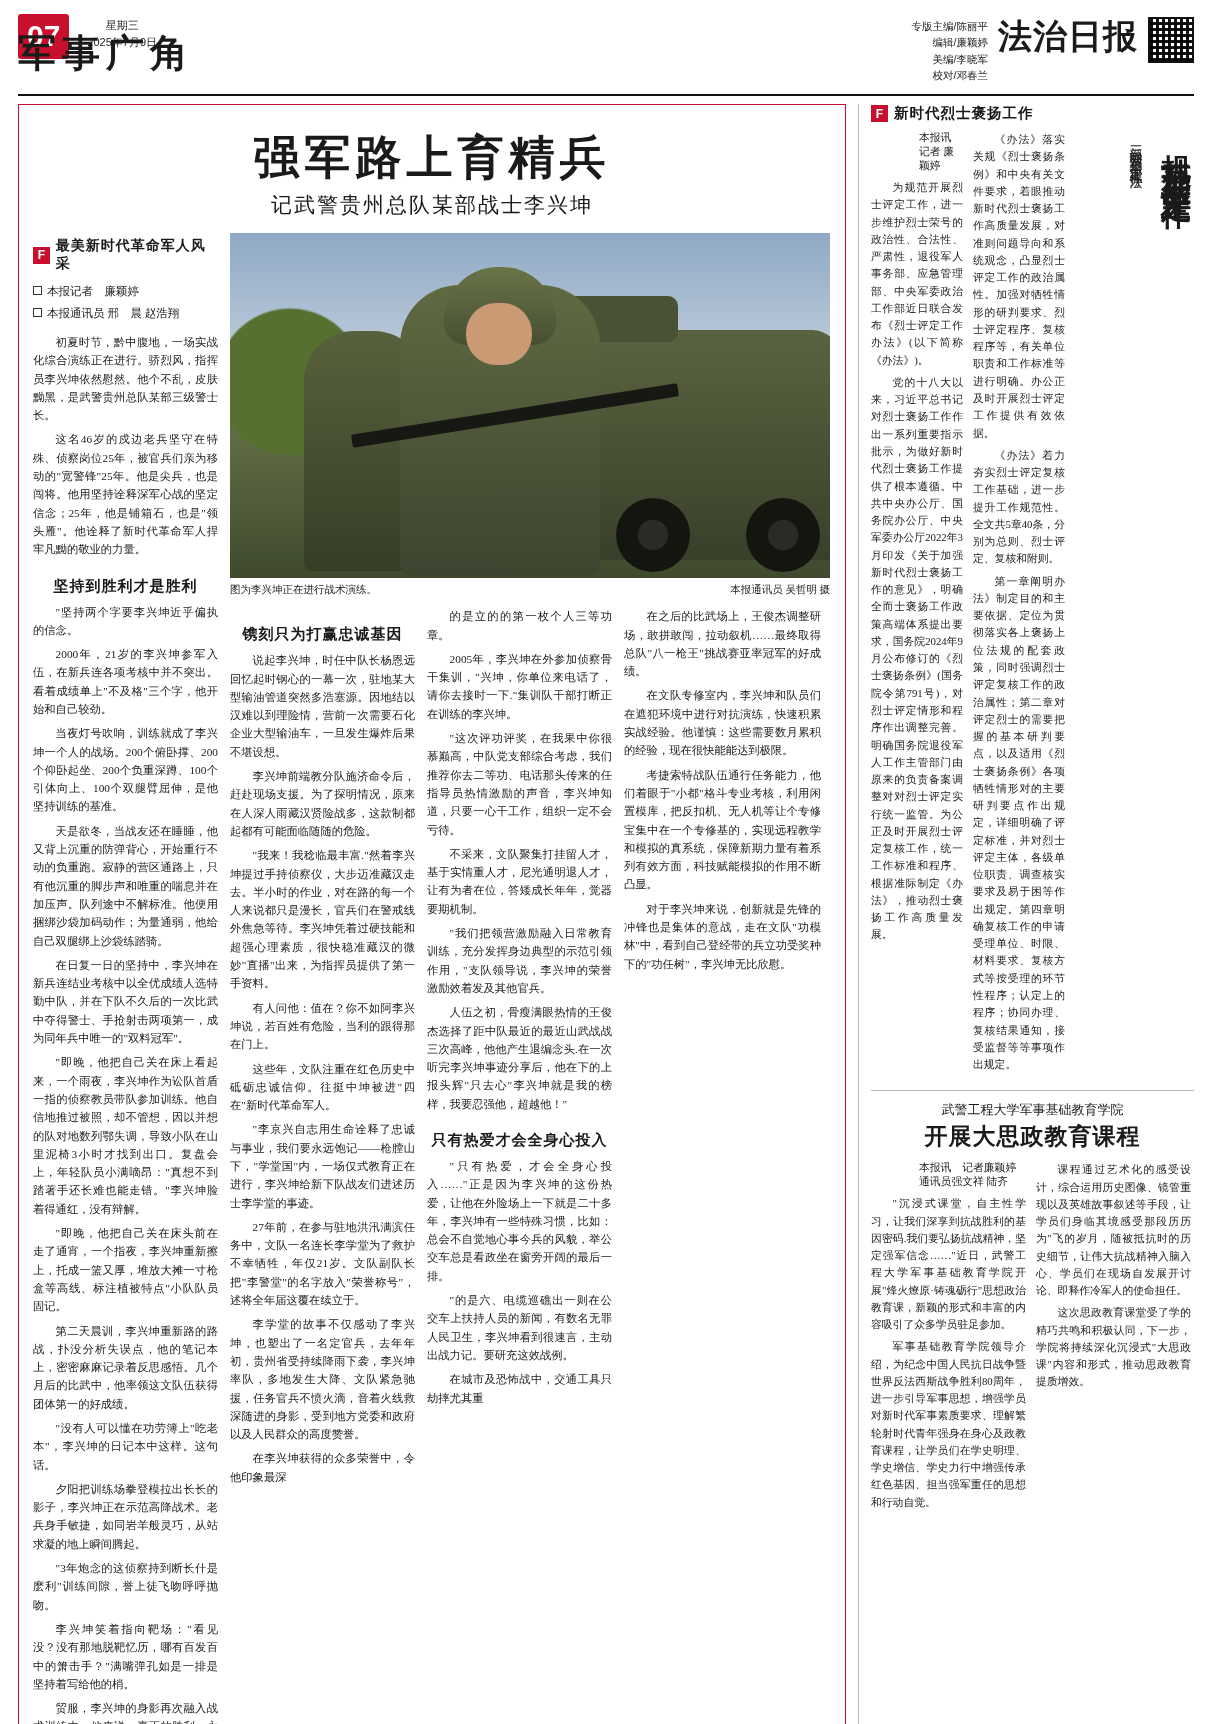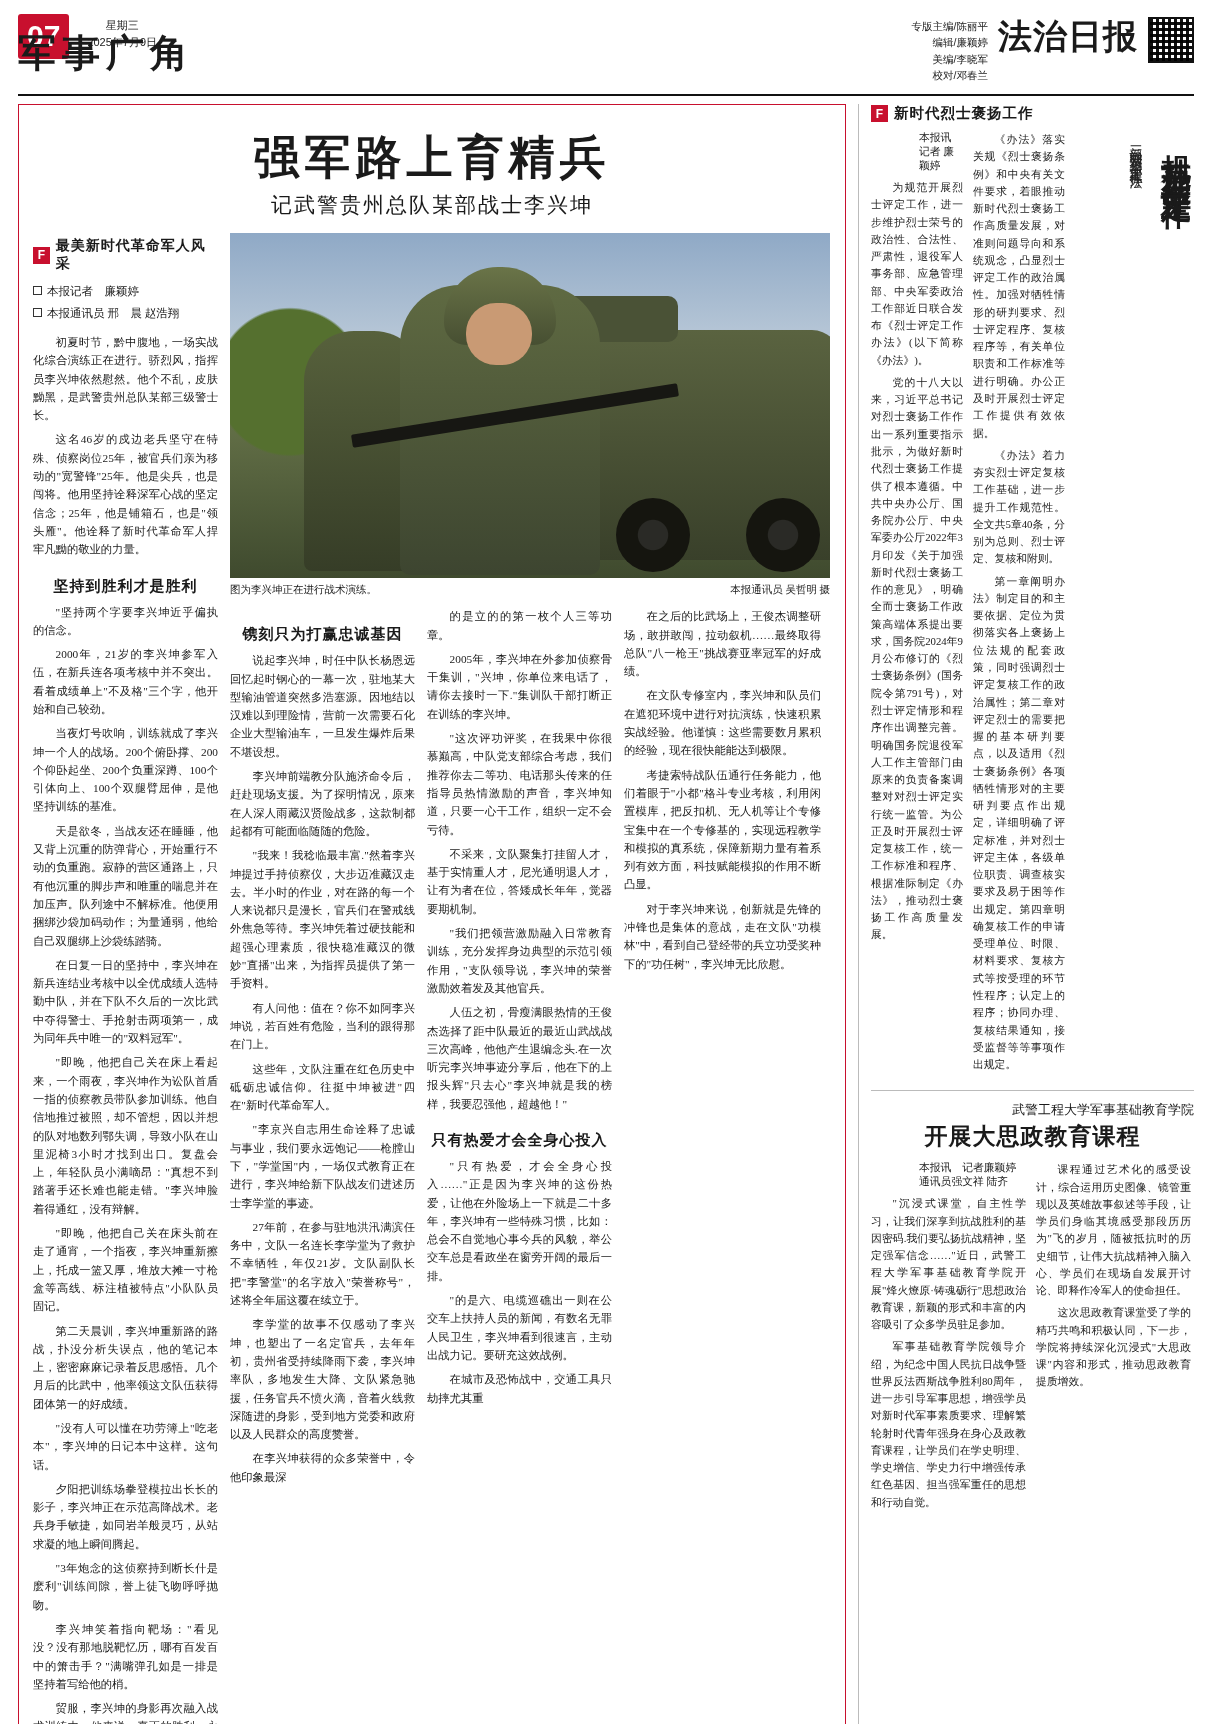--- a/index.html
+++ b/index.html
@@ -116,21 +116,21 @@
   }
   .vert-sub {
     writing-mode:vertical-rl; text-orientation:upright;
     font-size:13px; letter-spacing:2px; height:300px; color:#222; margin-top:4px;
   }
   .rz-cols { display:flex; gap:10px; }
   .rz-col { width:92px; }
   p.rt { font-size:10.8px; line-height:1.6; text-align:justify; margin:0 0 5px 0; text-indent:2em; }
 
   .rz-divider { border-top:1px solid #bbb; margin:12px 0 10px 0; }
-  .rz-kicker { font-size:13px; text-align:right; margin-bottom:3px; }
+  .rz-kicker { font-size:13px; text-align:center; margin-bottom:3px; }
   .rz-title2 { font-size:23px; font-weight:bold; text-align:center; letter-spacing:1px; line-height:1.3; margin-bottom:9px; }
   .rz-byline { font-size:10.8px; margin-bottom:6px;margin-left:48px; }
 </style>
 </head>
 <body>
 
 <div class="page">
 
   <div class="masthead">
     <div class="folio">

